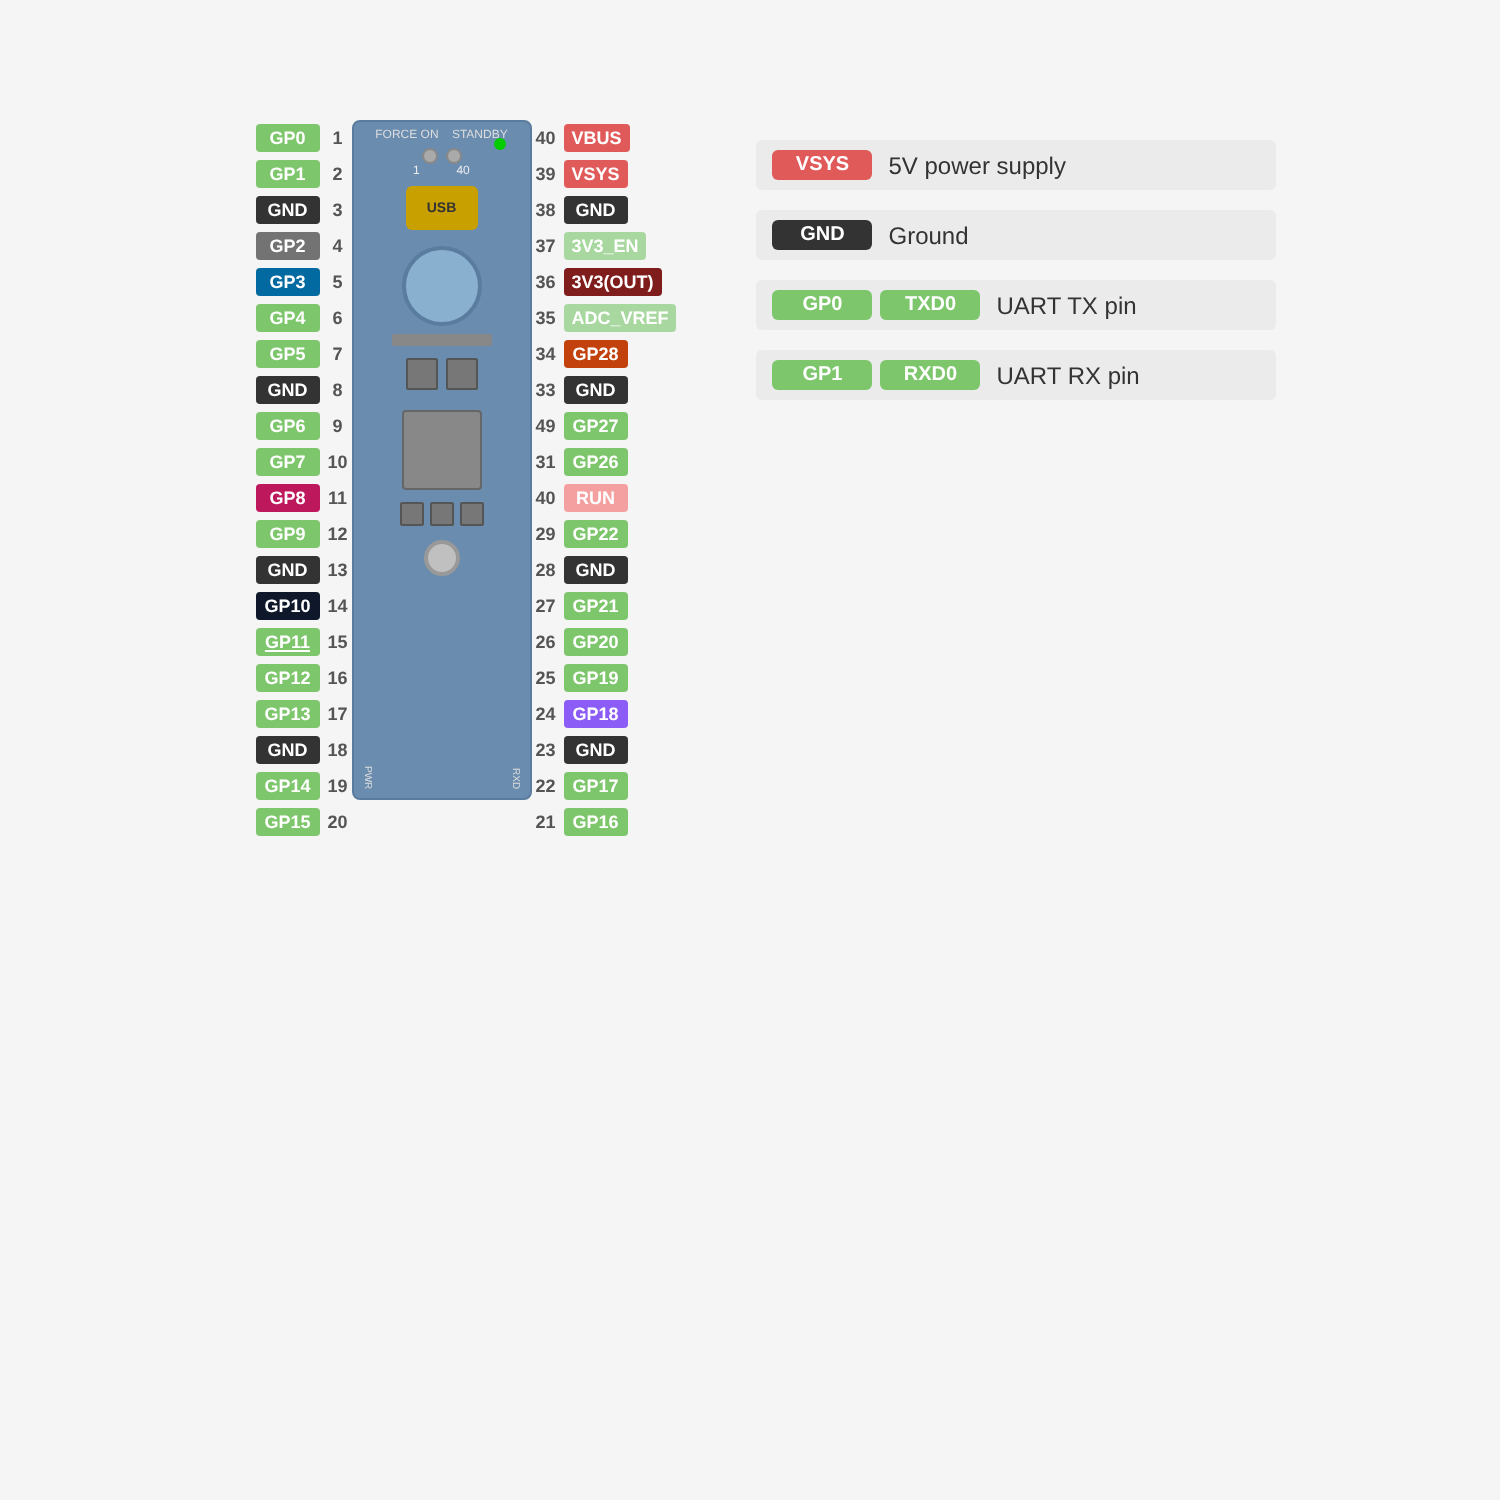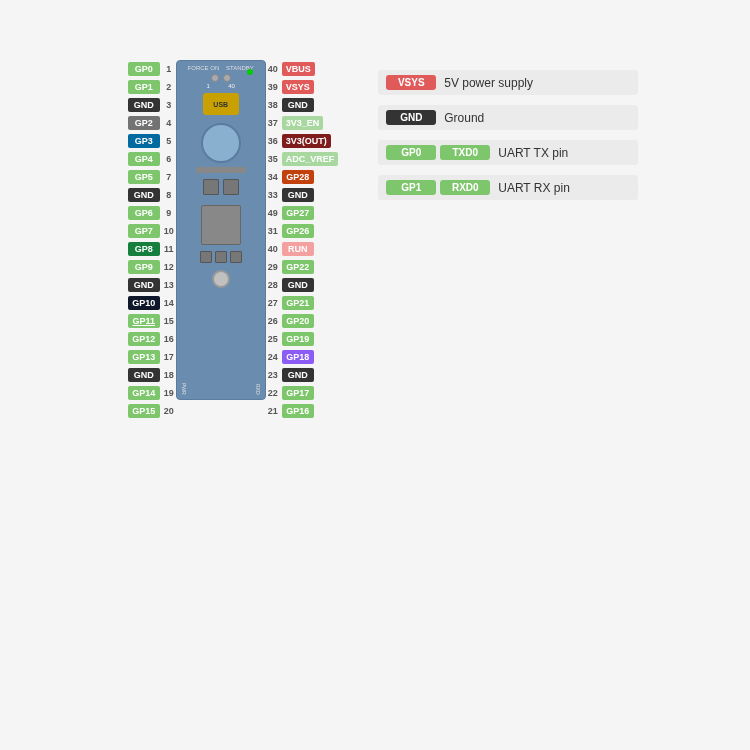--- a/index.html
+++ b/index.html
@@ -249,21 +249,21 @@
           </div>
           <div class="pin-item">
             <div class="pin-label" style="background-color: rgb(125, 198, 107);">GP6</div>
             <div class="pin-num">9</div>
           </div>
           <div class="pin-item">
             <div class="pin-label" style="background-color: rgb(125, 198, 107);">GP7</div>
             <div class="pin-num">10</div>
           </div>
           <div class="pin-item">
-            <div class="pin-label" style="background-color: #15803d;">GP8</div>
+            <div class="pin-label" style="background-color: #be185d;">GP8</div>
             <div class="pin-num">11</div>
           </div>
           <div class="pin-item">
             <div class="pin-label" style="background-color: rgb(125, 198, 107);">GP9</div>
             <div class="pin-num">12</div>
           </div>
           <div class="pin-item">
             <div class="pin-label" style="background-color: rgb(51, 51, 51);">GND</div>
             <div class="pin-num">13</div>
           </div>

